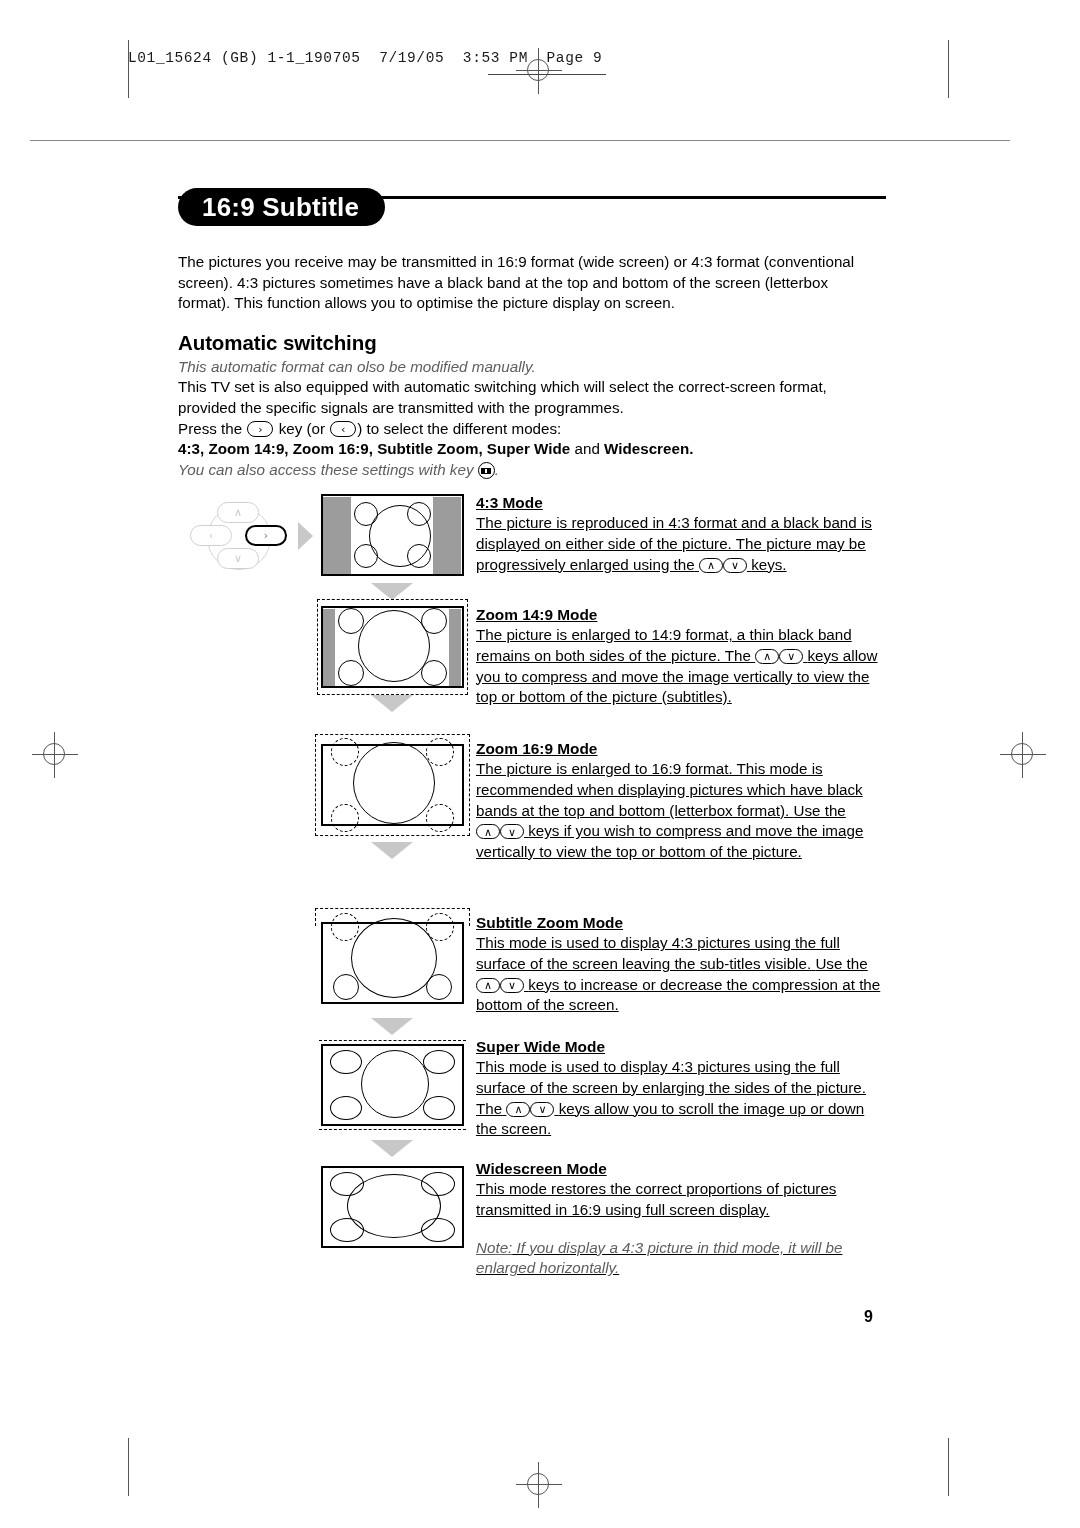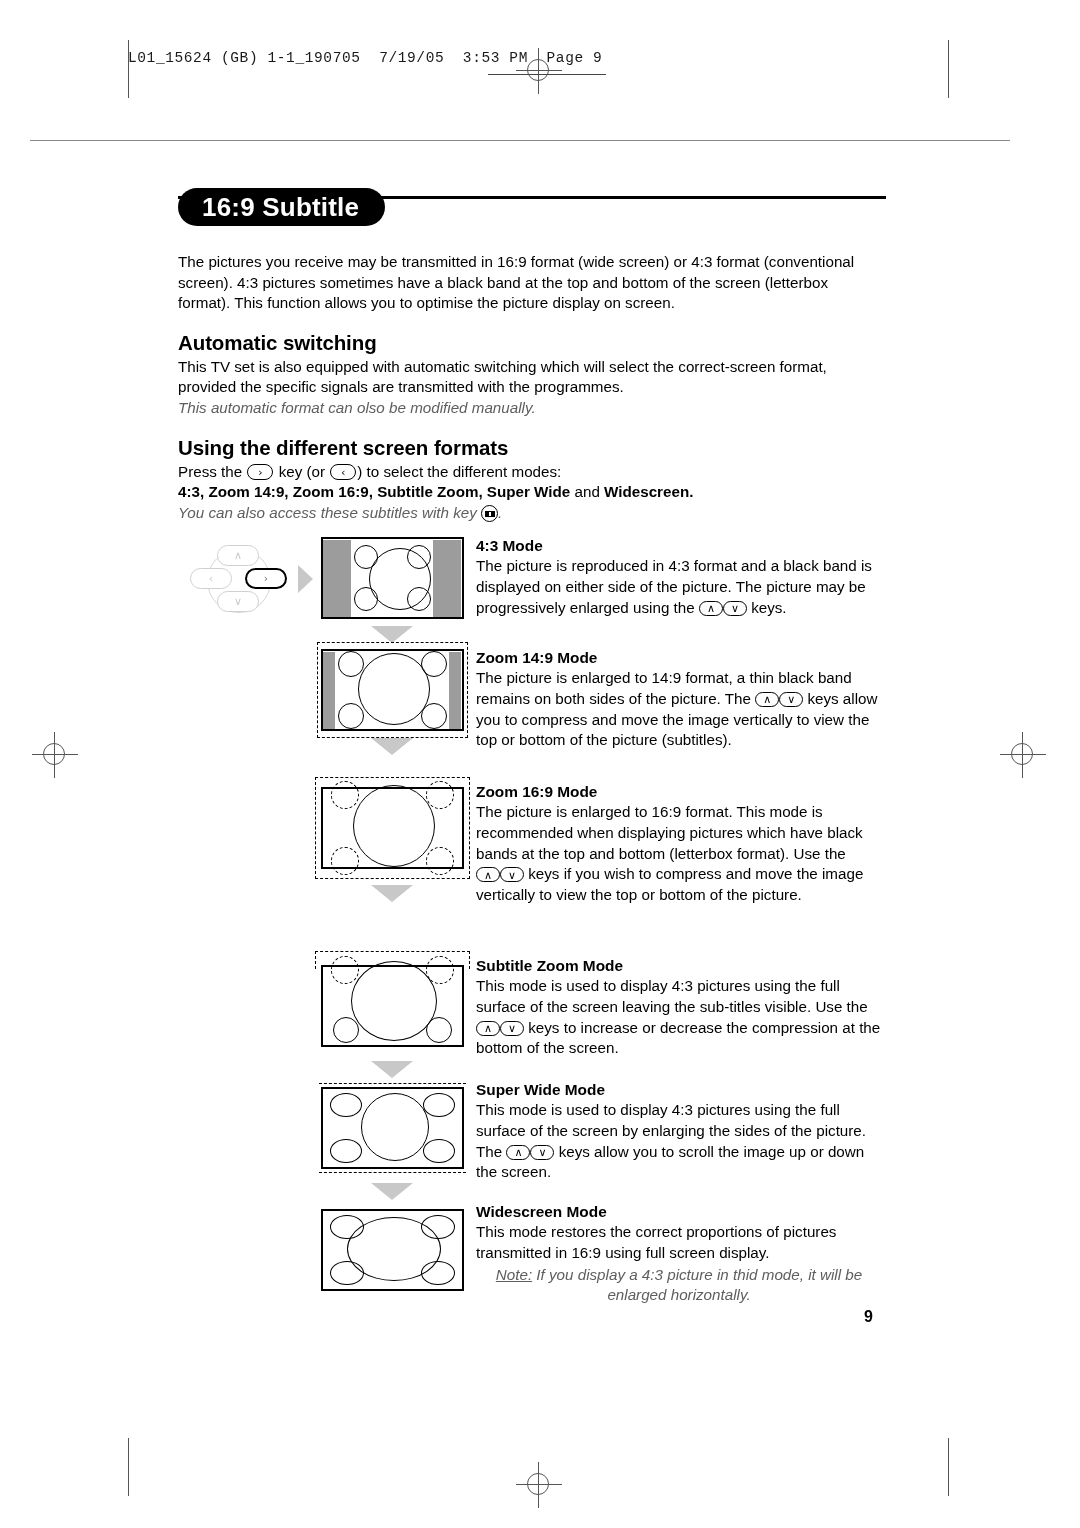--- a/index.html
+++ b/index.html
@@ -65,21 +65,21 @@
     display:inline-block;vertical-align:-4px;width:17px;height:17px;
     border:1.5px solid #000;border-radius:50%;position:relative;box-sizing:border-box;
   }
   .fmtkey i{position:absolute;left:2.5px;top:5px;width:10px;height:6px;background:#000;}
   .fmtkey i:after{content:"";position:absolute;left:4px;top:1px;width:2px;height:4px;background:#fff;}
 
   
   .grid{position:relative;margin-top:14px;}
   .row{position:relative;min-height:108px;}
   .fig{position:absolute;left:140px;top:0;width:148px;}
-  .desc{margin-left:298px;width:406px;}
+  .desc{margin-left:298px;width:406px;text-decoration:underline;}
   h3.mode{margin:0 0 1px 0;font-size:15.4px;font-weight:bold;}
   .desc p{margin:0;font-size:15.2px;line-height:20.6px;}
 
   
   .tv{position:relative;width:143px;height:82px;margin:0 auto;}
   .tv .frame{
     position:absolute;left:0;top:0;right:0;bottom:0;
     border:2.5px solid #000;background:#fff;box-sizing:border-box;
   }
   .tv .band{position:absolute;top:2.5px;bottom:2.5px;background:#9c9c9c;}
@@ -165,38 +165,37 @@
   <div class="col">
 
     <div class="title-wrap">
       <div class="title-rule"></div>
       <div class="title-pill">16:9 Subtitle</div>
     </div>
 
     <p class="body intro">The pictures you receive may be transmitted in 16:9 format (wide screen) or 4:3 format (conventional screen). 4:3 pictures sometimes have a black band at the top and bottom of the screen (letterbox format). This function allows you to optimise the picture display on screen.</p>
 
     <h2 class="sec">Automatic switching</h2>
+    <p class="body indent ital">This automatic format can olso be modified manually.</p>
     <p class="body indent" style="width:678px;">This TV set is also equipped with automatic switching which will select the correct-screen format, provided the specific signals are transmitted with the programmes.</p>
-    <p class="body indent ital">This automatic format can olso be modified manually.</p>
-
-    <h2 class="sec">Using the different screen formats</h2>
+
 
     <p class="body indent">
       <span>Press the</span>
       <span class="key"><span class="chev">›</span></span>
       <span>key (or</span>
       <span class="key"><span class="chev">‹</span></span><span>) to select the different modes:</span>
     </p>
 
     <p class="body indent modes-line">
       <span>4:3, Zoom 14:9, Zoom 16:9, Subtitle Zoom, Super Wide</span><span class="reg"> and </span><span>Widescreen.</span>
     </p>
 
     <p class="body indent ital">
-      <span>You can also access these subtitles with key</span>
+      <span>You can also access these settings with key</span>
       <span class="fmtkey"><i></i></span><span>.</span>
     </p>
 
     <div class="grid">
 
       <div class="row" style="min-height:112px;">
         <div class="fig">
           <div class="pad" style="left:-128px;top:8px;">
             <div class="diamond"></div>
             <div class="btn up">
@@ -343,21 +342,21 @@
             <div class="bigcirc" style="left:26px;top:8px;width:92px;height:62px;"></div>
             <div class="cnr" style="left:9px;top:6px;width:32px;height:22px;"></div>
             <div class="cnr" style="right:9px;top:6px;width:32px;height:22px;"></div>
             <div class="cnr" style="left:9px;bottom:6px;width:32px;height:22px;"></div>
             <div class="cnr" style="right:9px;bottom:6px;width:32px;height:22px;"></div>
           </div>
         </div>
         <div class="desc">
           <h3 class="mode">Widescreen Mode</h3>
           <p>This mode restores the correct proportions of pictures transmitted in 16:9 using full screen display.</p>
-          <p class="ital" style="margin-top:1px;text-align:center;">
+          <p class="ital" style="margin-top:17px;">
             <span style="text-decoration:underline;">Note:</span><span> If you display a 4:3 picture in thid mode, it will be enlarged horizontally.</span>
           </p>
         </div>
       </div>
 
     </div>
   </div>
 
   <div class="pagenum">9</div>
 </div>

